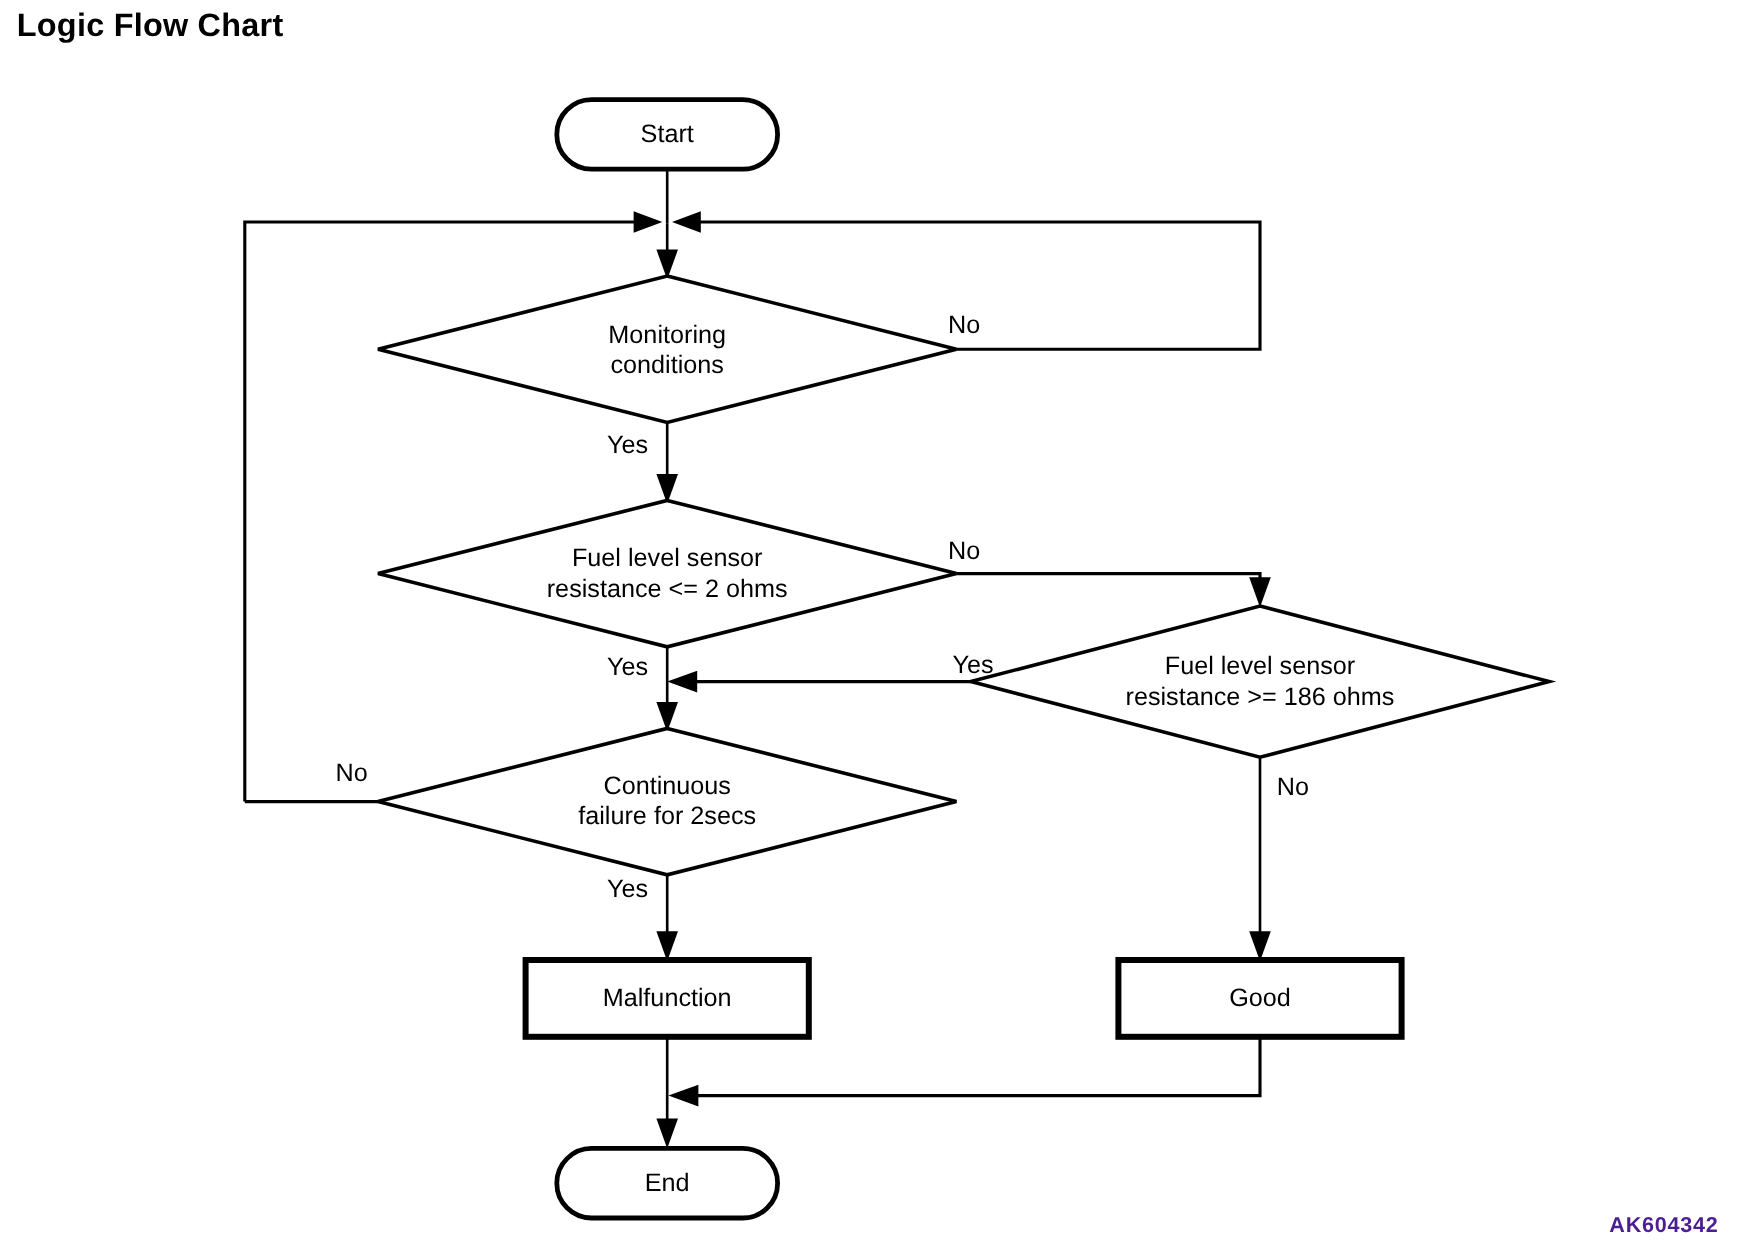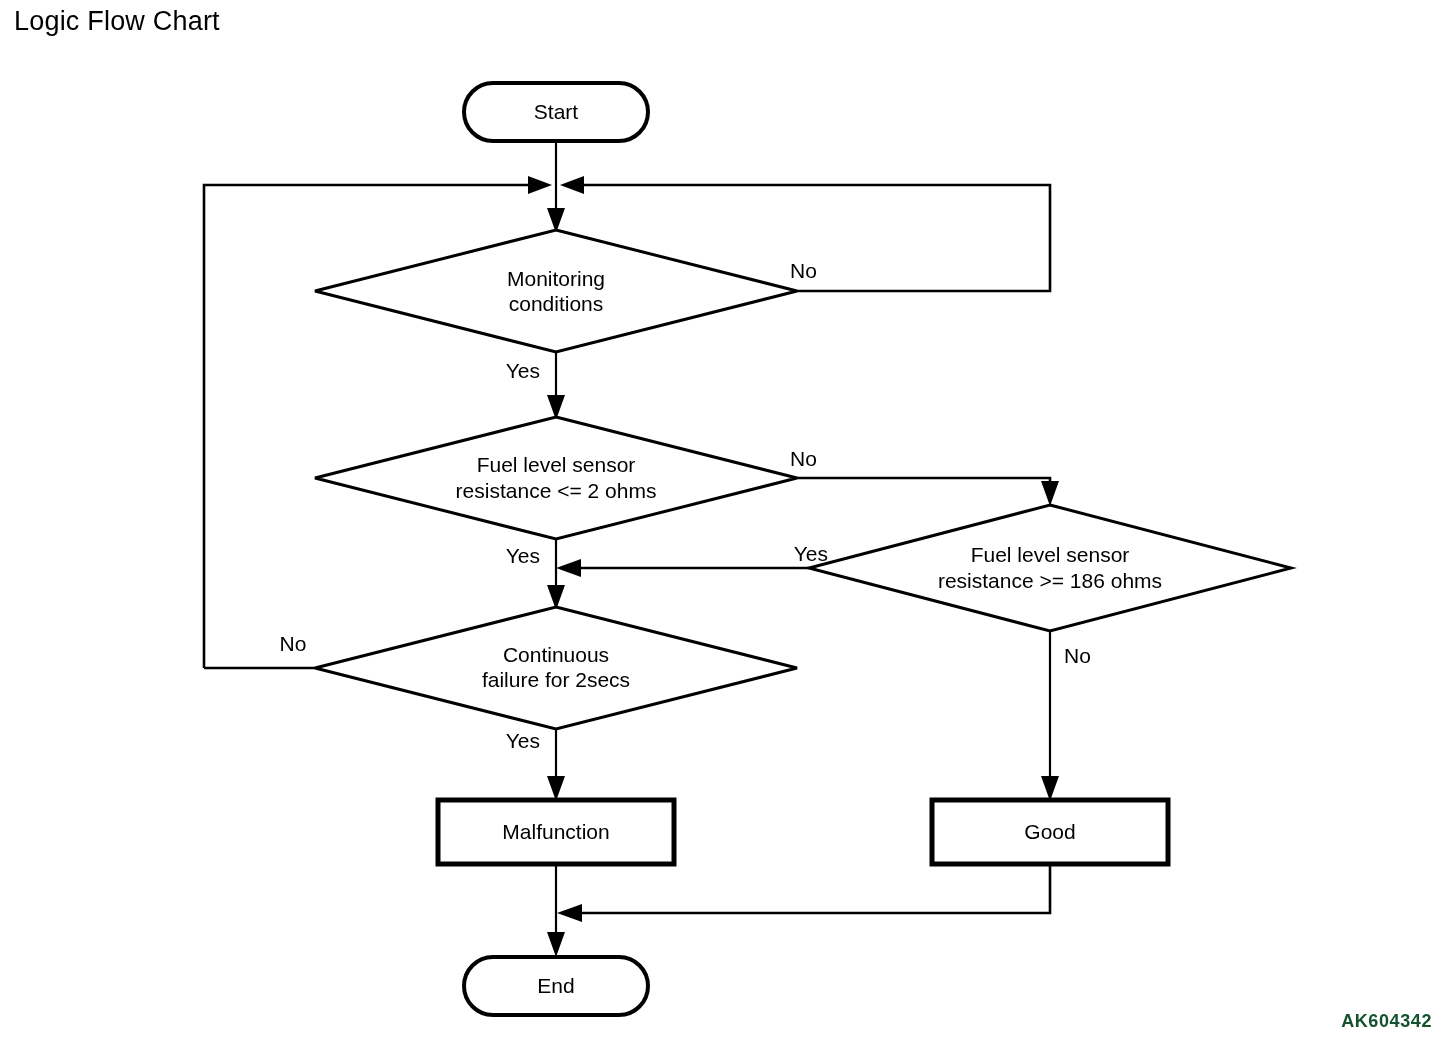--- a/index.html
+++ b/index.html
@@ -14,33 +14,33 @@
     position: relative;
     overflow: hidden;
     font-family: "Liberation Sans", sans-serif;
     color: #000000;
   }
   #page-title {
     position: absolute;
     left: 14px;
     top: 6px;
     font-size: 27px;
-    font-weight: normal;
+    font-weight: bold;
     letter-spacing: 0.2px;
     color: #000000;
     white-space: nowrap;
   }
   #figure-ref {
     position: absolute;
     right: 24px;
     bottom: 12px;
     font-size: 18px;
     font-weight: bold;
     letter-spacing: 0.6px;
-    color: #14532d;
+    color: #4c1d95;
     white-space: nowrap;
   }
   #flow-canvas {
     position: absolute;
     left: 0;
     top: 0;
     width: 1456px;
     height: 1044px;
   }
   .node-shape {

